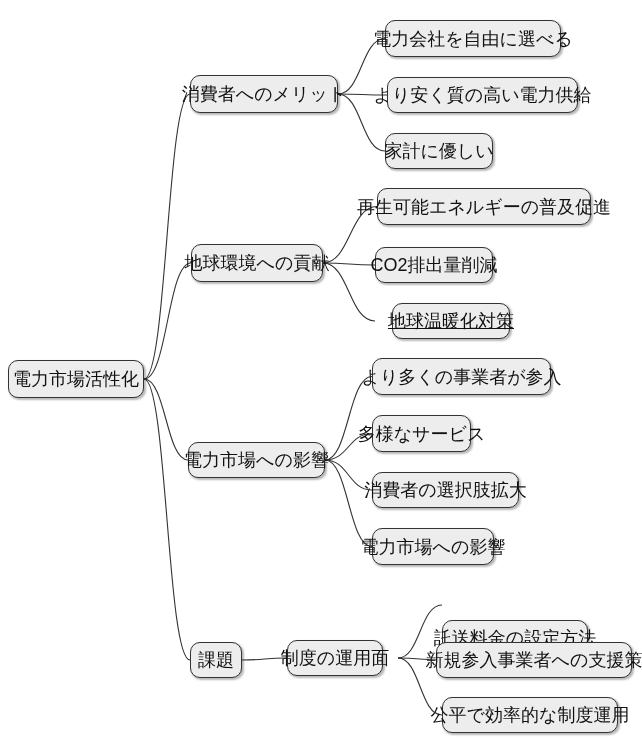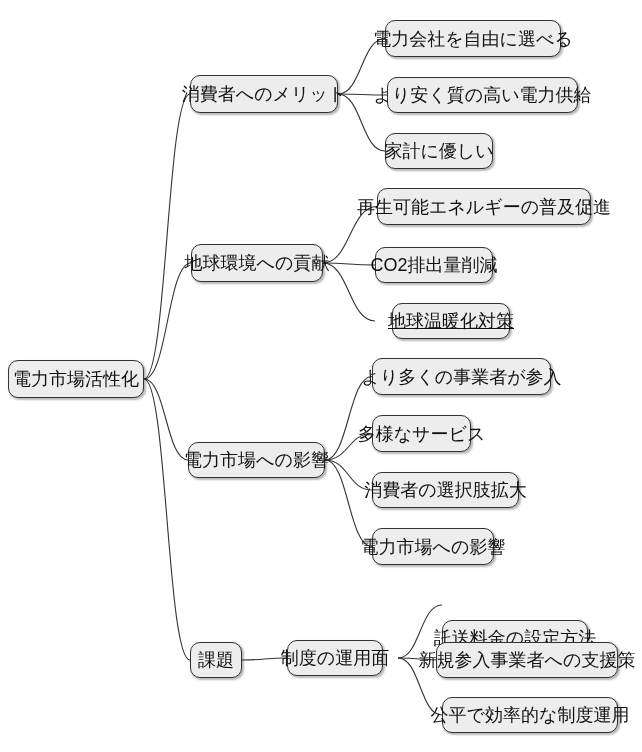--- a/index.html
+++ b/index.html
@@ -81,16 +81,16 @@
 
   <div class="node" style="left:188px; top:442px; width:137px; height:36px;">電力市場への影響</div>
   <div class="node" style="left:372px; top:358px; width:179px; height:37px;">より多くの事業者が参入</div>
   <div class="node" style="left:372px; top:415px; width:99px; height:37px;text-align:right;">多様なサービス</div>
   <div class="node" style="left:372px; top:472px; width:147px; height:36px;">消費者の選択肢拡大</div>
   <div class="node" style="left:372px; top:528px; width:122px; height:37px;">電力市場への影響</div>
 
   <div class="node" style="left:190px; top:642px; width:52px; height:36px;">課題</div>
   <div class="node" style="left:287px; top:640px; width:96px; height:36px;">制度の運用面</div>
   <div class="node" style="left:442px; top:587px; width:146px; height:36px;margin-top:33px;">託送料金の設定方法</div>
-  <div class="node" style="left:436px; top:642px; width:182px; height:36px;">新規参入事業者への支援策</div>
+  <div class="node" style="left:436px; top:642px; width:196px; height:36px;">新規参入事業者への支援策</div>
   <div class="node" style="left:442px; top:697px; width:176px; height:36px;">公平で効率的な制度運用</div>
 
 </div>
 
 </body></html>

